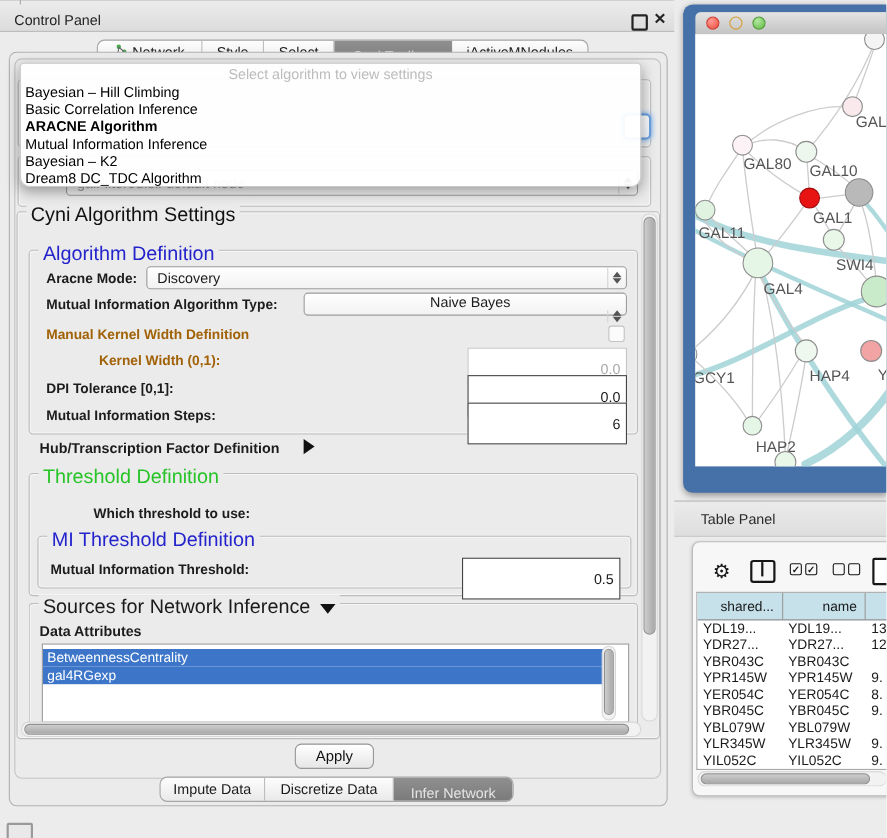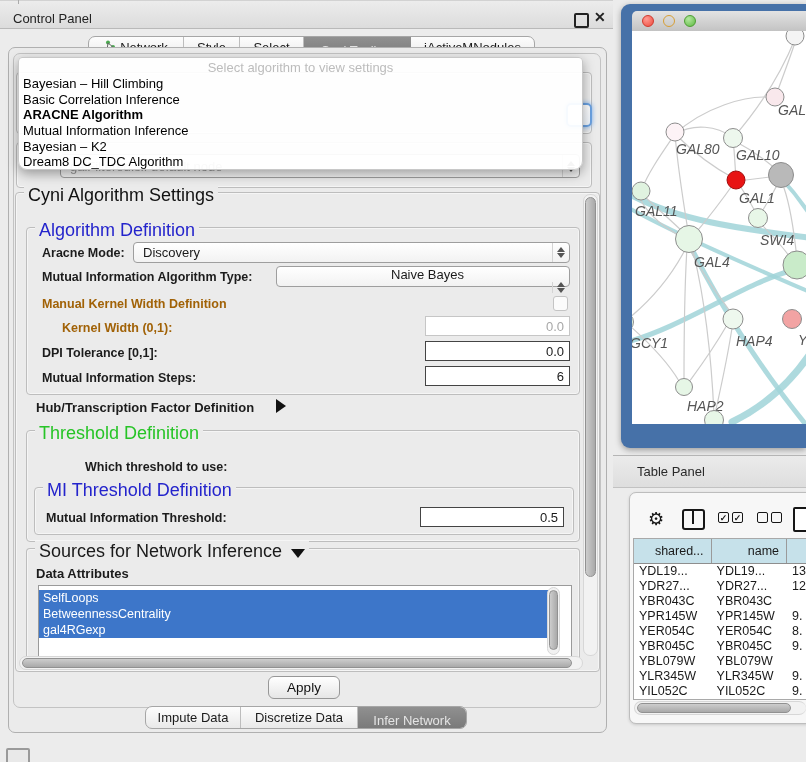--- a/index.html
+++ b/index.html
@@ -25,21 +25,21 @@
   .grouptitle{position:absolute;top:-8px;left:8px;background:#ebebeb;padding:0 4px;font-size:18px;white-space:nowrap;}
   .lbl{font-size:12.5px;font-weight:bold;color:#1c1c1c;white-space:nowrap;}
   .lbl.dis{color:#a16207;}
   .combo{display:flex;align-items:center;background:linear-gradient(#ffffff,#f2f2f2);
     border:1px solid #9e9e9e;border-radius:4px;font-size:13px;padding-left:9px;box-sizing:border-box;}
   .combo .spin{margin-left:auto;width:16px;align-self:stretch;display:flex;flex-direction:column;
     align-items:center;justify-content:center;gap:1px;border-left:1px solid #d4d4d4;}
   .tri-up{width:0;height:0;border-left:4px solid transparent;border-right:4px solid transparent;border-bottom:5px solid #555;}
   .tri-dn{width:0;height:0;border-left:4px solid transparent;border-right:4px solid transparent;border-top:5px solid #555;}
   .field{background:#fff;border:1px solid #444;font-size:13px;text-align:right;
-    padding:0 5px;box-sizing:border-box;display:flex;align-items:center;justify-content:flex-end;}
+    padding:18px 5px;box-sizing:border-box;display:flex;align-items:center;justify-content:flex-end;}
   .field.dis{border-color:#c6c6c6;color:#a8a8a8;}
   .checkbox{width:13px;height:13px;border:1px solid #c4c4c4;border-radius:3px;background:#fbfbfb;}
   
   .dropdown{left:18px;top:57px;width:565px;height:113px;background:rgba(255,255,255,0.94);
     border:1px solid #c8c8c8;border-radius:4px 4px 9px 9px;box-shadow:0 4px 12px rgba(0,0,0,.35);
     font-size:13px;padding-top:2px;box-sizing:border-box;z-index:40;}
   .dd-prompt{text-align:center;color:#bcbcbc;height:16px;line-height:16px;}
   .dd-item{padding-left:4px;height:15.7px;line-height:15.7px;color:#000;}
   .dd-item.bold{font-weight:bold;}
   
@@ -53,21 +53,21 @@
   .attr-item.sel{background:#3d76c9;}
   .apply-btn{display:flex;align-items:center;justify-content:center;
     background:linear-gradient(#ffffff,#e6e6e6);border:1px solid #979797;border-radius:6px;
     font-size:13.5px;color:#111;}
   
   .net-frame{left:621px;top:4px;width:185px;height:444px;background:#4671a8;
     border-radius:9px 0 0 9px;box-shadow:0 2px 6px rgba(0,0,0,.35);}
   .net-titlebar{left:632px;top:11px;width:174px;height:20px;
     background:linear-gradient(#e3e3e3,#c3c3c3);border-radius:5px 0 0 0;border-bottom:1px solid #a9a9a9;}
   .tl{width:12px;height:12px;border-radius:50%;position:absolute;top:4px;}
-  .net-canvas{left:632px;top:31px;width:174px;height:393px;background:#fff;overflow:hidden;font-style:italic;}
+  .net-canvas{left:632px;top:31px;width:174px;height:393px;background:#fff;overflow:hidden;}
   
   .tp-header{left:613px;top:455px;width:193px;height:31px;background:linear-gradient(#ebebeb,#dedede);
     border-top:1px solid #b5b5b5;border-bottom:1px solid #c2c2c2;}
   .tp-title{left:637px;top:464px;font-size:13px;color:#2a2a2a;}
   .tp-box{left:629px;top:492px;width:177px;height:230px;background:#f7f7f7;
     border:1px solid #bdbdbd;border-radius:7px 0 0 7px;box-shadow:0 1px 3px rgba(0,0,0,.15);}
   .cols-icon{width:19px;height:17px;border:2px solid #161616;border-radius:3px;background:#f7f7f7;}
   .cols-icon div{position:absolute;left:8px;top:0;width:2px;height:13px;background:#161616;}
   .cb-ico{width:11px;height:11px;border:1.6px solid #161616;border-radius:2px;display:inline-block;
     font-size:9px;font-weight:bold;line-height:10px;text-align:center;color:#161616;box-sizing:border-box;}
@@ -162,21 +162,21 @@
   <div class="abs lbl" style="left:42px;top:270px;">Mutual Information Algorithm Type:</div>
   <div class="abs combo" style="left:276px;top:266px;width:294px;height:21px;flex-direction:column;">
     <span>Naive Bayes</span>
     <span class="spin">
         <span class="tri-up"></span>
         <span class="tri-dn"></span>
       </span>
   </div>
   <div class="abs lbl dis" style="left:42px;top:297px;">Manual Kernel Width Definition</div>
   <div class="abs checkbox" style="left:553px;top:296px;"></div>
-  <div class="abs lbl dis" style="left:26px;top:321px;padding-left:36px;">Kernel Width (0,1):</div>
+  <div class="abs lbl dis" style="left:54px;top:321px;padding-left:36px;">Kernel Width (0,1):</div>
   <div class="abs field dis" style="left:425px;top:316px;width:145px;height:20px;">
       <span>0.0</span>
     </div>
   <div class="abs lbl" style="left:42px;top:346px;">DPI Tolerance [0,1]:</div>
   <div class="abs field" style="left:425px;top:341px;width:145px;height:20px;">
       <span>0.0</span>
     </div>
   <div class="abs lbl" style="left:42px;top:371px;">Mutual Information Steps:</div>
   <div class="abs field" style="left:425px;top:366px;width:145px;height:20px;">
       <span>6</span>
@@ -199,21 +199,20 @@
 
   <div class="abs groupbox" style="left:26px;top:548px;width:552px;height:118px;border-bottom:none;">
     <span class="grouptitle">
       <span>Sources for Network Inference</span>
       <span style="display:inline-block;width:0;height:0;border-left:7px solid transparent;border-right:7px solid transparent;border-top:9px solid #111;vertical-align:-1px;margin-left:4px;"></span>
     </span>
   </div>
   <div class="abs lbl" style="left:36px;top:566px;font-size:13px;">Data Attributes</div>
   <div class="abs attr-list" style="left:38px;top:585px;width:532px;height:70px;">
     <div id="attr-items" style="padding-top:4px;">
-        <div class="attr-item sel" style="background: rgb(61, 118, 201);">SelfLoops</div>
         <div class="attr-item sel" style="background: rgb(61, 118, 201);">BetweennessCentrality</div>
         <div class="attr-item sel" style="background: rgb(61, 118, 201);">gal4RGexp</div>
       </div>
   </div>
   <div class="abs sb-track-v" style="left:547px;top:587px;width:11px;height:66px;">
     <div class="sb-thumb-v" style="position:absolute;left:1px;top:2px;width:7px;height:58px;"></div>
   </div>
 
   <div class="abs sb-track-v" style="left:583px;top:194px;width:13px;height:460px;">
     <div class="sb-thumb-v" style="position:absolute;left:1px;top:2px;width:9px;height:378px;"></div>

